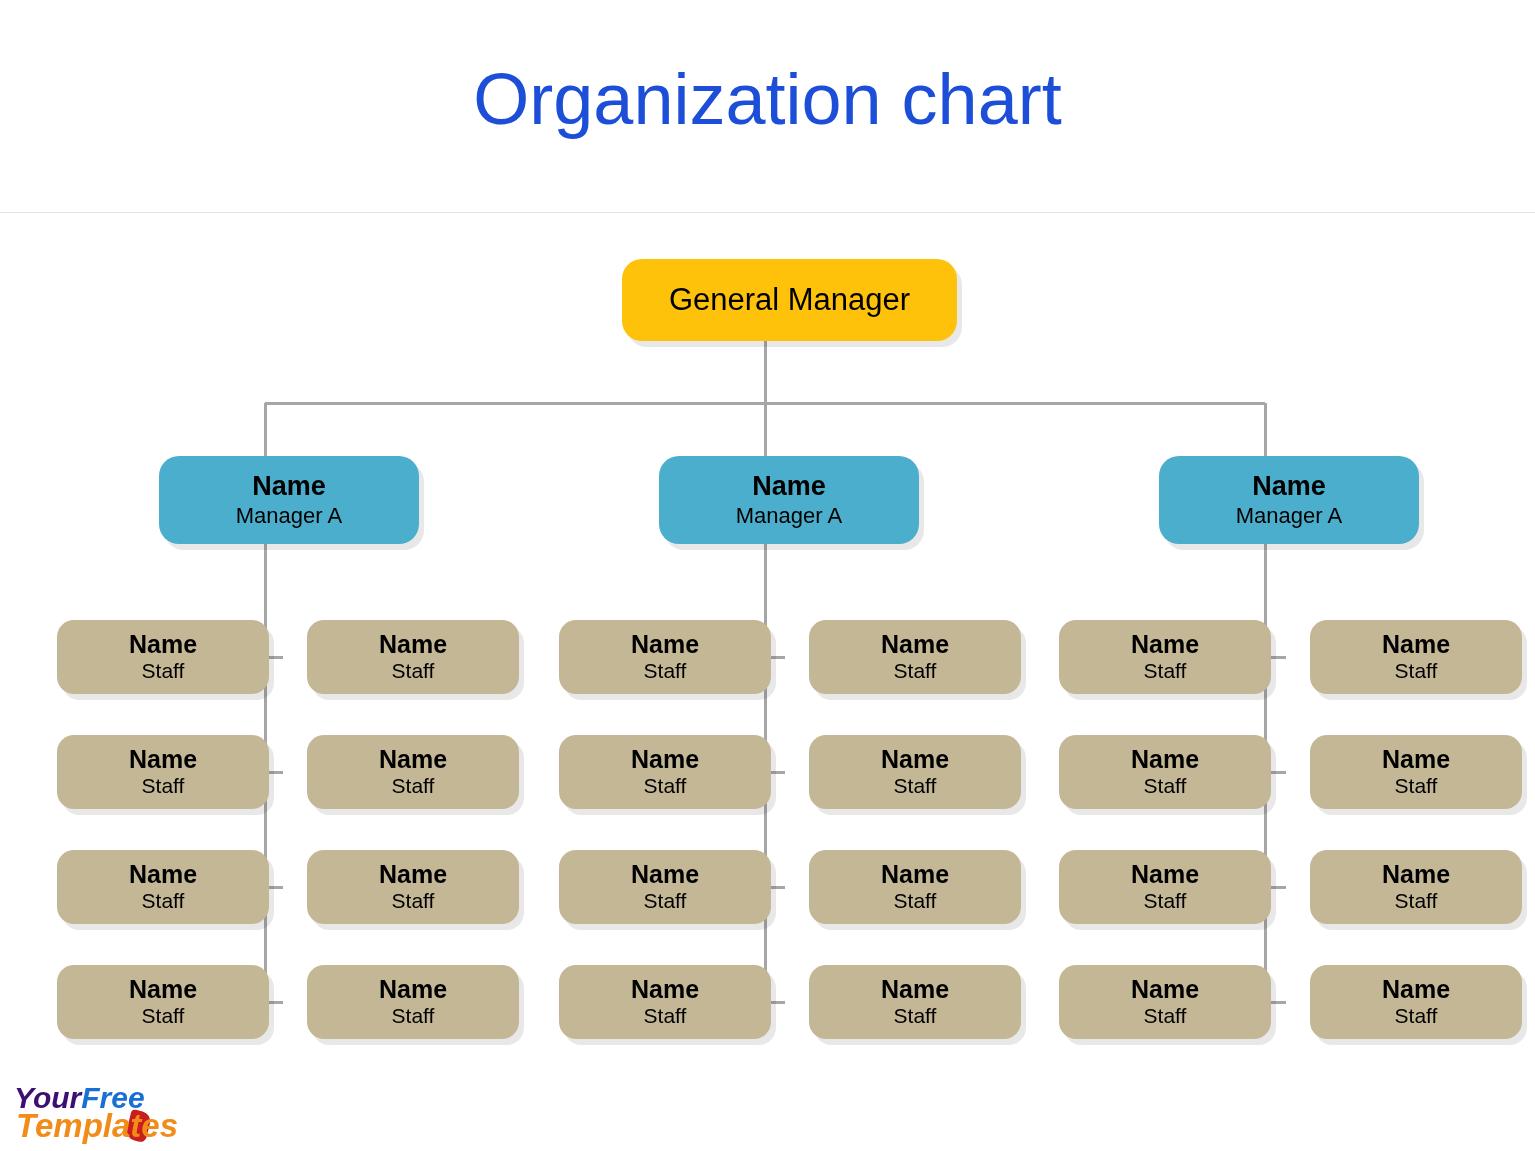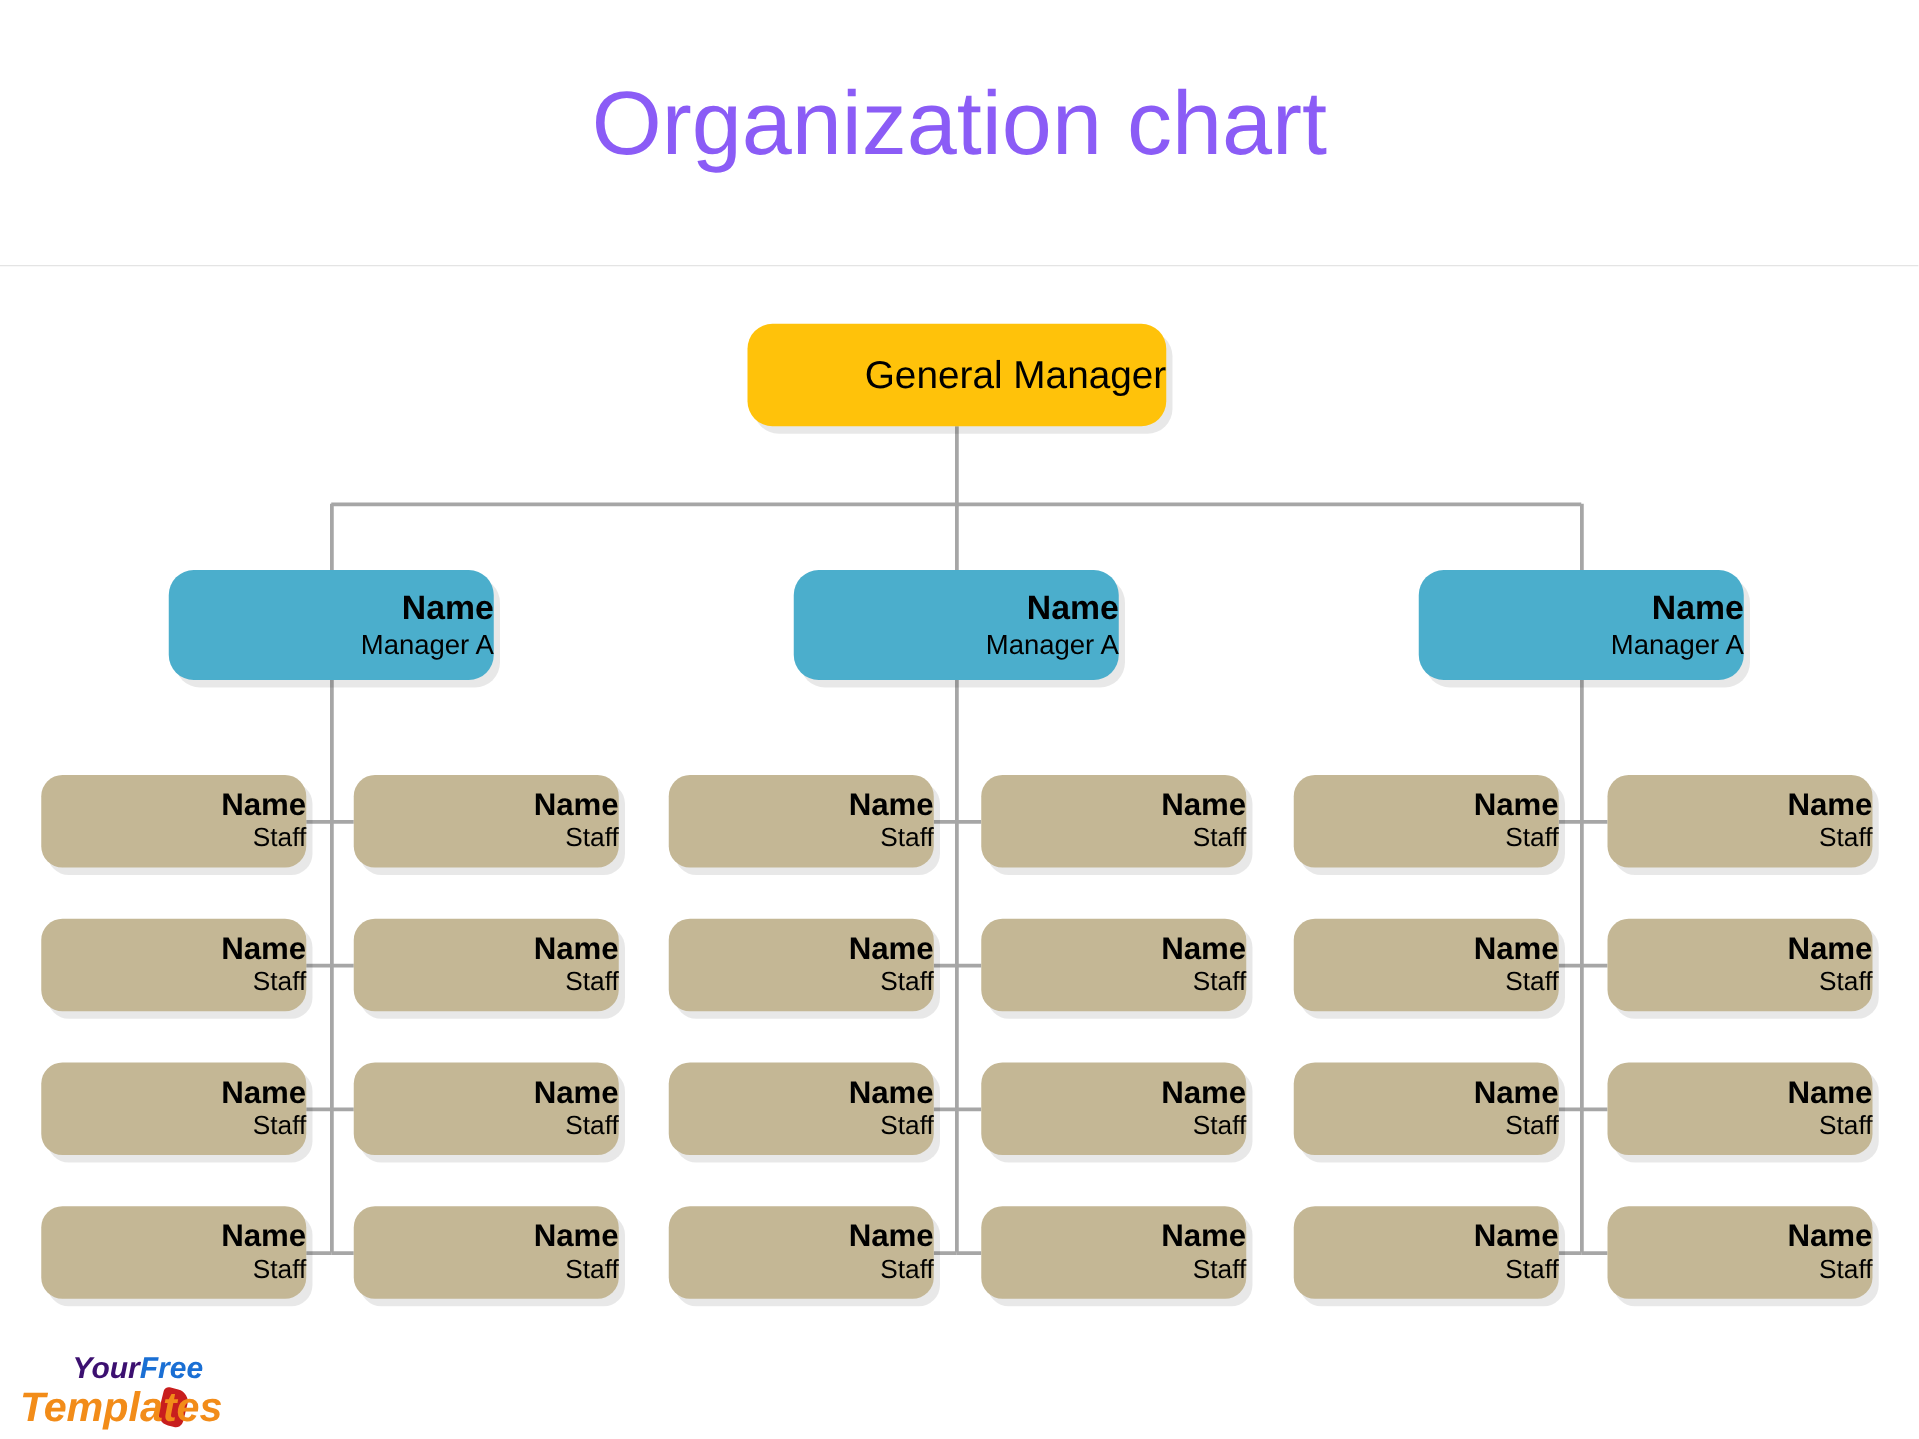--- a/index.html
+++ b/index.html
@@ -23,21 +23,21 @@
 
   
   .title {
     position: absolute;
     left: 0;
     top: 62px;
     width: 1535px;
     text-align: center;
     font-size: 72px;
     font-weight: 400;
-    color: #8b5cf6;
+    color: #1d4ed8;
     letter-spacing: 0px;
     line-height: 1.05;
     white-space: nowrap;
   }
   .title-divider {
     position: absolute;
     left: 0;
     top: 212px;
     width: 1535px;
     height: 1px;
@@ -52,25 +52,26 @@
   .line-v { width: 3px; }
   .line-h { height: 3px; }
 
   
   .node {
     position: absolute;
     box-sizing: border-box;
     border-radius: 17px;
     display: flex;
     flex-direction: column;
-    align-items: flex-end;
+    align-items: center;
     justify-content: center;
     text-align: center;
     color: #000000;
     box-shadow: 5px 6px 0 0 rgba(0,0,0,0.09);
+    margin-left: 24px;
   }
   .node .line1 {
     font-weight: bold;
     line-height: 1.1;
   }
   .node .line2 {
     font-weight: 400;
     line-height: 1.15;
   }
 
@@ -125,21 +126,21 @@
     width: 210px;
     height: 62px;
     font-weight: bold;
     font-style: italic;
   }
   .logo .lg-row {
     position: absolute;
     white-space: nowrap;
     line-height: 1;
   }
-  .logo .lg-row1 { left: 6px; top: 0px; font-size: 24px; margin-left: 44px; }
+  .logo .lg-row1 { left: 6px; top: 0px; font-size: 30px; }
   .logo .lg-row2 { left: 8px; top: 26px; font-size: 33px; }
   .lg-your { color: #3c1070; }
   .lg-free { color: #1a6fd4; }
   .lg-temp { color: #f28c19; }
   .logo .lg-mark {
     position: absolute;
     left: 120px;
     top: 28px;
     width: 21px;
     height: 30px;

